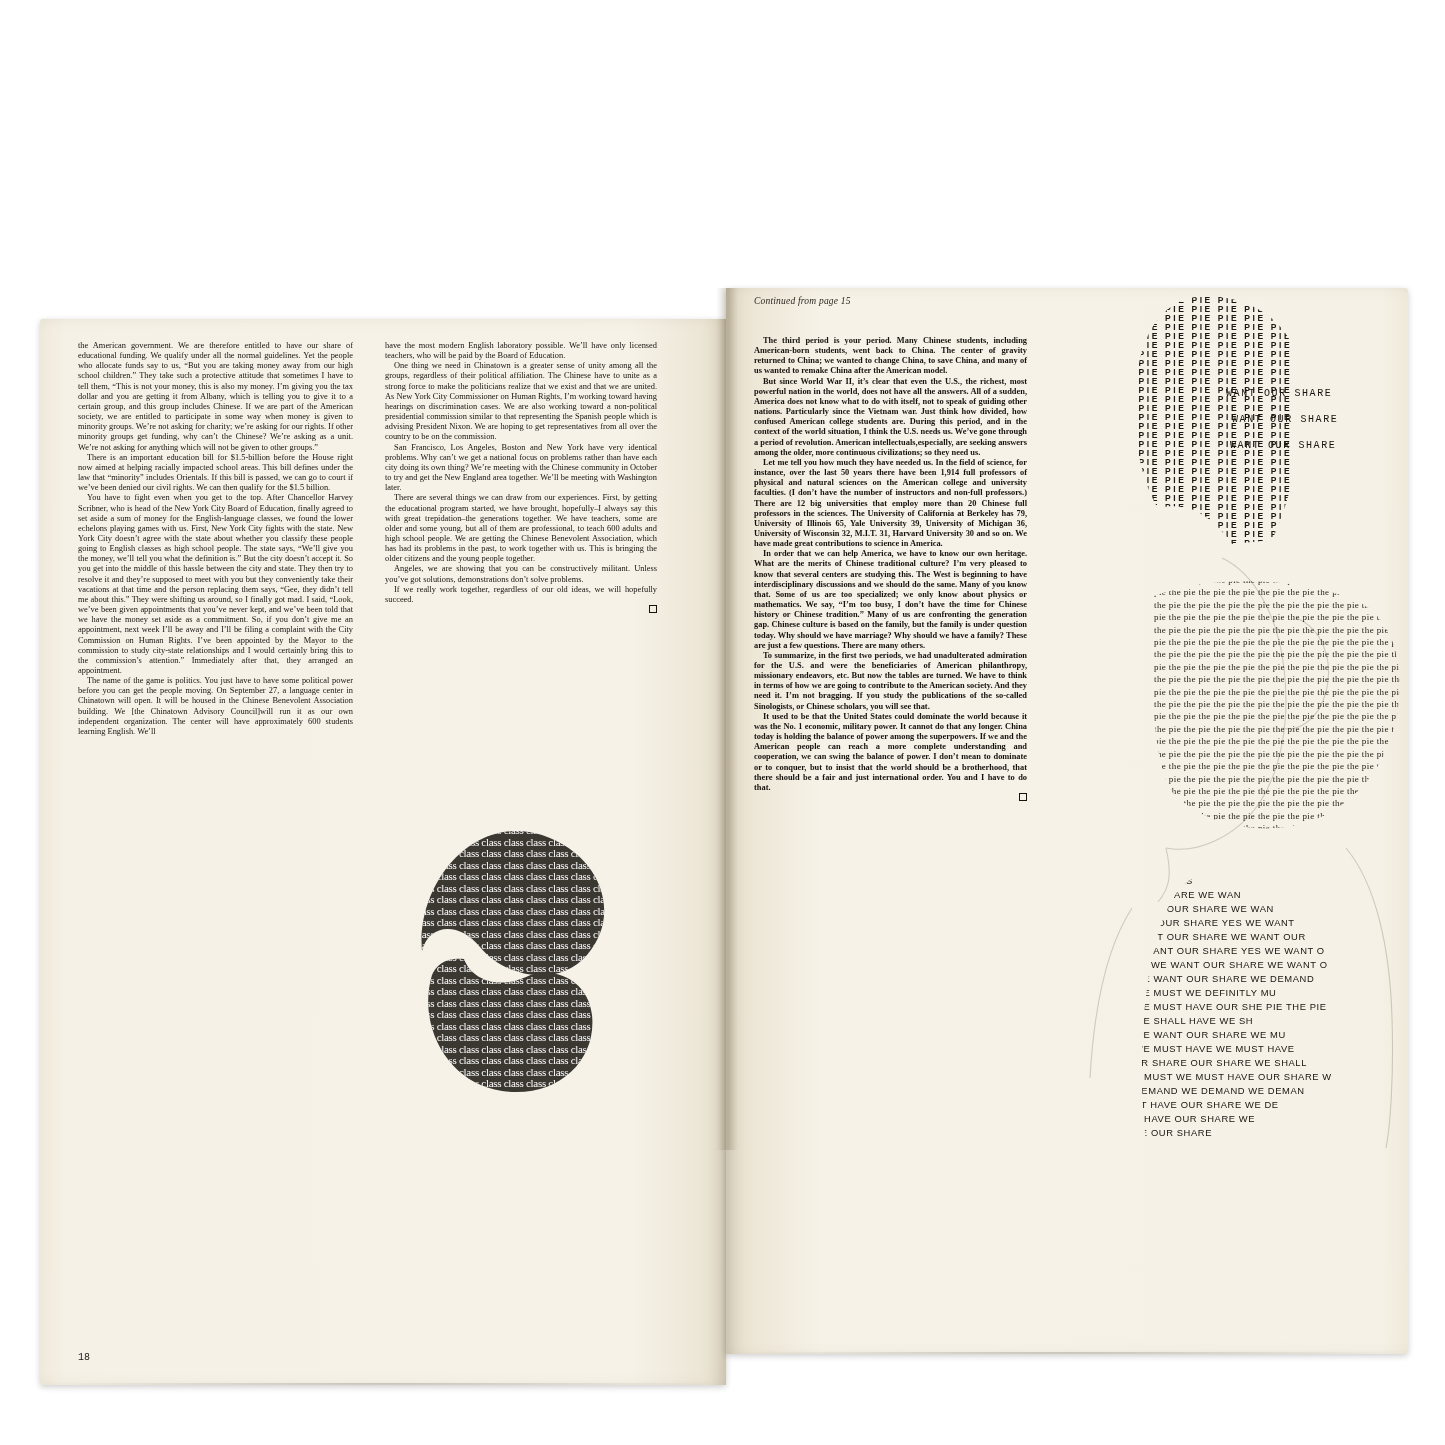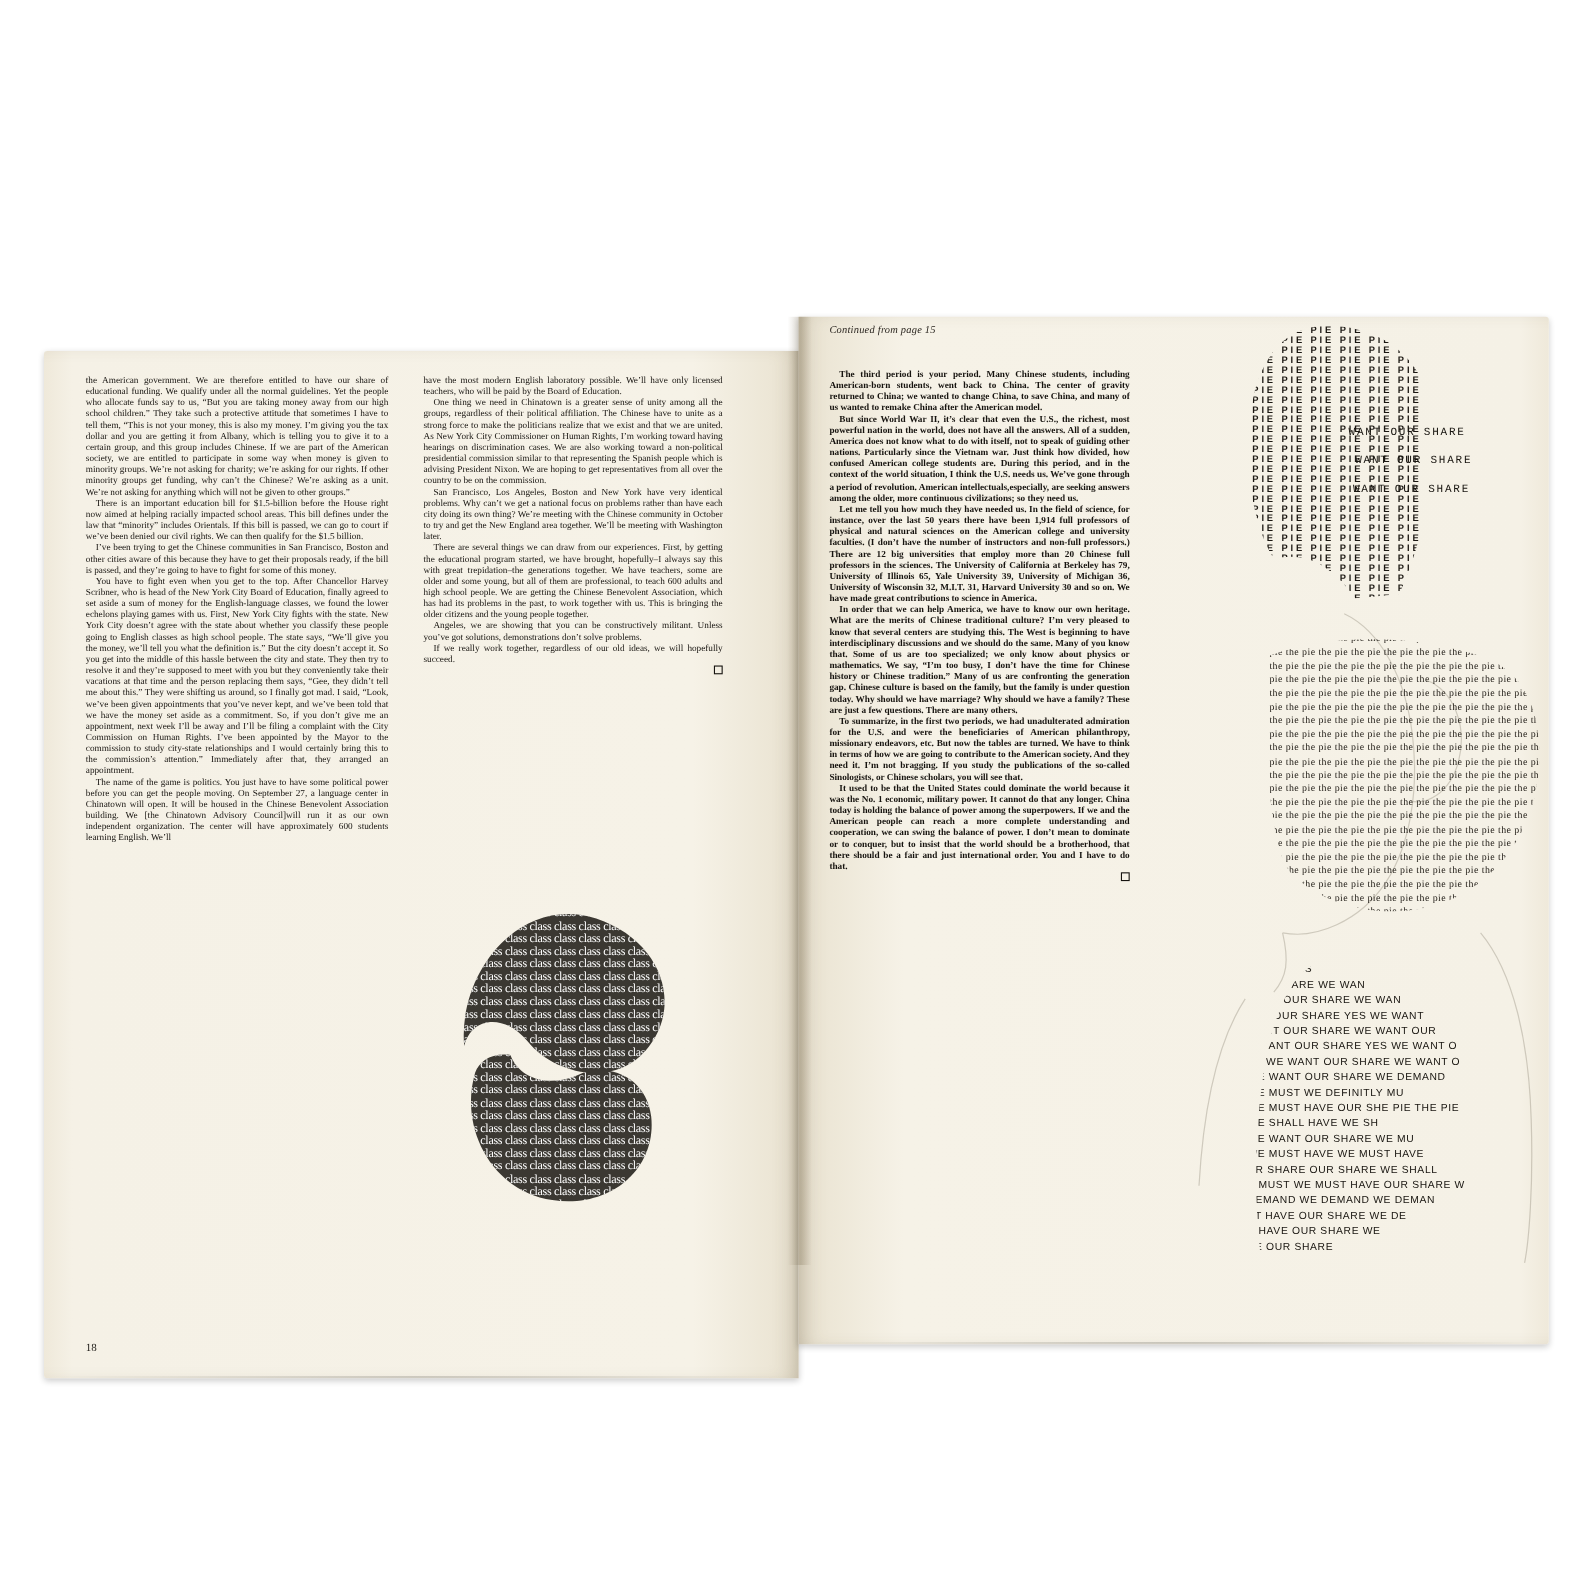--- a/index.html
+++ b/index.html
@@ -27,21 +27,21 @@
     position: absolute;
     left: 40px;
     top: 288px;
     width: 1368px;
     height: 862px;
   }
 
   .page {
     position: absolute;
     top: 0;
-    height: 934px;
+    height: 1066px;
     background: #f4f0e4;
     overflow: hidden;
   }
   .page.left {
     left: 0;
     width: 686px;
     border-radius: 3px 0 0 3px;
     box-shadow: inset -14px 0 22px -14px rgba(90,75,50,0.40),
                 0 2px 6px rgba(0,0,0,0.20);
     background:
@@ -112,21 +112,21 @@
     font-style: italic;
     font-size: 9.5px;
     color: #2b2620;
     letter-spacing: 0.2px;
   }
 
   .folio {
     position: absolute;
     left: 38px;
     bottom: 22px;
-    font-family: Liberation Serif, serif;
+    font-family: Liberation Mono, monospace;
     font-size: 10px;
     color: #1a1713;
   }
 
   .endmark {
     display: inline-block;
     width: 6px;
     height: 6px;
     border: 1px solid #16130f;
     vertical-align: -1px;
@@ -257,21 +257,20 @@
 
 <div id="scene">
 
   <div class="spread">
 
     <div class="page left">
 
       <div class="col" id="lp-col1">
         <p class="noind">the American government. We are therefore entitled to have our share of educational funding. We qualify under all the normal guidelines. Yet the people who allocate funds say to us, “But you are taking money away from our high school children.” They take such a protective attitude that sometimes I have to tell them, “This is not your money, this is also my money. I’m giving you the tax dollar and you are getting it from Albany, which is telling you to give it to a certain group, and this group includes Chinese. If we are part of the American society, we are entitled to participate in some way when money is given to minority groups. We’re not asking for charity; we’re asking for our rights. If other minority groups get funding, why can’t the Chinese? We’re asking as a unit. We’re not asking for anything which will not be given to other groups.”</p>
         <p>There is an important education bill for $1.5-billion before the House right now aimed at helping racially impacted school areas. This bill defines under the law that “minority” includes Orientals. If this bill is passed, we can go to court if we’ve been denied our civil rights. We can then qualify for the $1.5 billion.</p>
-        <p>I’ve been trying to get the Chinese communities in San Francisco, Boston and other cities aware of this because they have to get their proposals ready, if the bill is passed, and they’re going to have to fight for some of this money.</p>
         <p>You have to fight even when you get to the top. After Chancellor Harvey Scribner, who is head of the New York City Board of Education, finally agreed to set aside a sum of money for the English-language classes, we found the lower echelons playing games with us. First, New York City fights with the state. New York City doesn’t agree with the state about whether you classify these people going to English classes as high school people. The state says, “We’ll give you the money, we’ll tell you what the definition is.” But the city doesn’t accept it. So you get into the middle of this hassle between the city and state. They then try to resolve it and they’re supposed to meet with you but they conveniently take their vacations at that time and the person replacing them says, “Gee, they didn’t tell me about this.” They were shifting us around, so I finally got mad. I said, “Look, we’ve been given appointments that you’ve never kept, and we’ve been told that we have the money set aside as a commitment. So, if you don’t give me an appointment, next week I’ll be away and I’ll be filing a complaint with the City Commission on Human Rights. I’ve been appointed by the Mayor to the commission to study city-state relationships and I would certainly bring this to the commission’s attention.” Immediately after that, they arranged an appointment.</p>
         <p>The name of the game is politics. You just have to have some political power before you can get the people moving. On September 27, a language center in Chinatown will open. It will be housed in the Chinese Benevolent Association building. We [the Chinatown Advisory Council]will run it as our own independent organization. The center will have approximately 600 students learning English. We’ll</p>
       </div>
 
       <div class="col" id="lp-col2">
         <p class="noind">have the most modern English laboratory possible. We’ll have only licensed teachers, who will be paid by the Board of Education.</p>
         <p>One thing we need in Chinatown is a greater sense of unity among all the groups, regardless of their political affiliation. The Chinese have to unite as a strong force to make the politicians realize that we exist and that we are united. As New York City Commissioner on Human Rights, I’m working toward having hearings on discrimination cases. We are also working toward a non-political presidential commission similar to that representing the Spanish people which is advising President Nixon. We are hoping to get representatives from all over the country to be on the commission.</p>
         <p>San Francisco, Los Angeles, Boston and New York have very identical problems. Why can’t we get a national focus on problems rather than have each city doing its own thing? We’re meeting with the Chinese community in October to try and get the New England area together. We’ll be meeting with Washington later.</p>
         <p>There are several things we can draw from our experiences. First, by getting the educational program started, we have brought, hopefully–I always say this with great trepidation–the generations together. We have teachers, some are older and some young, but all of them are professional, to teach 600 adults and high school people. We are getting the Chinese Benevolent Association, which has had its problems in the past, to work together with us. This is bringing the older citizens and the young people together.</p>
         <p>Angeles, we are showing that you can be constructively militant. Unless you’ve got solutions, demonstrations don’t solve problems.</p>

